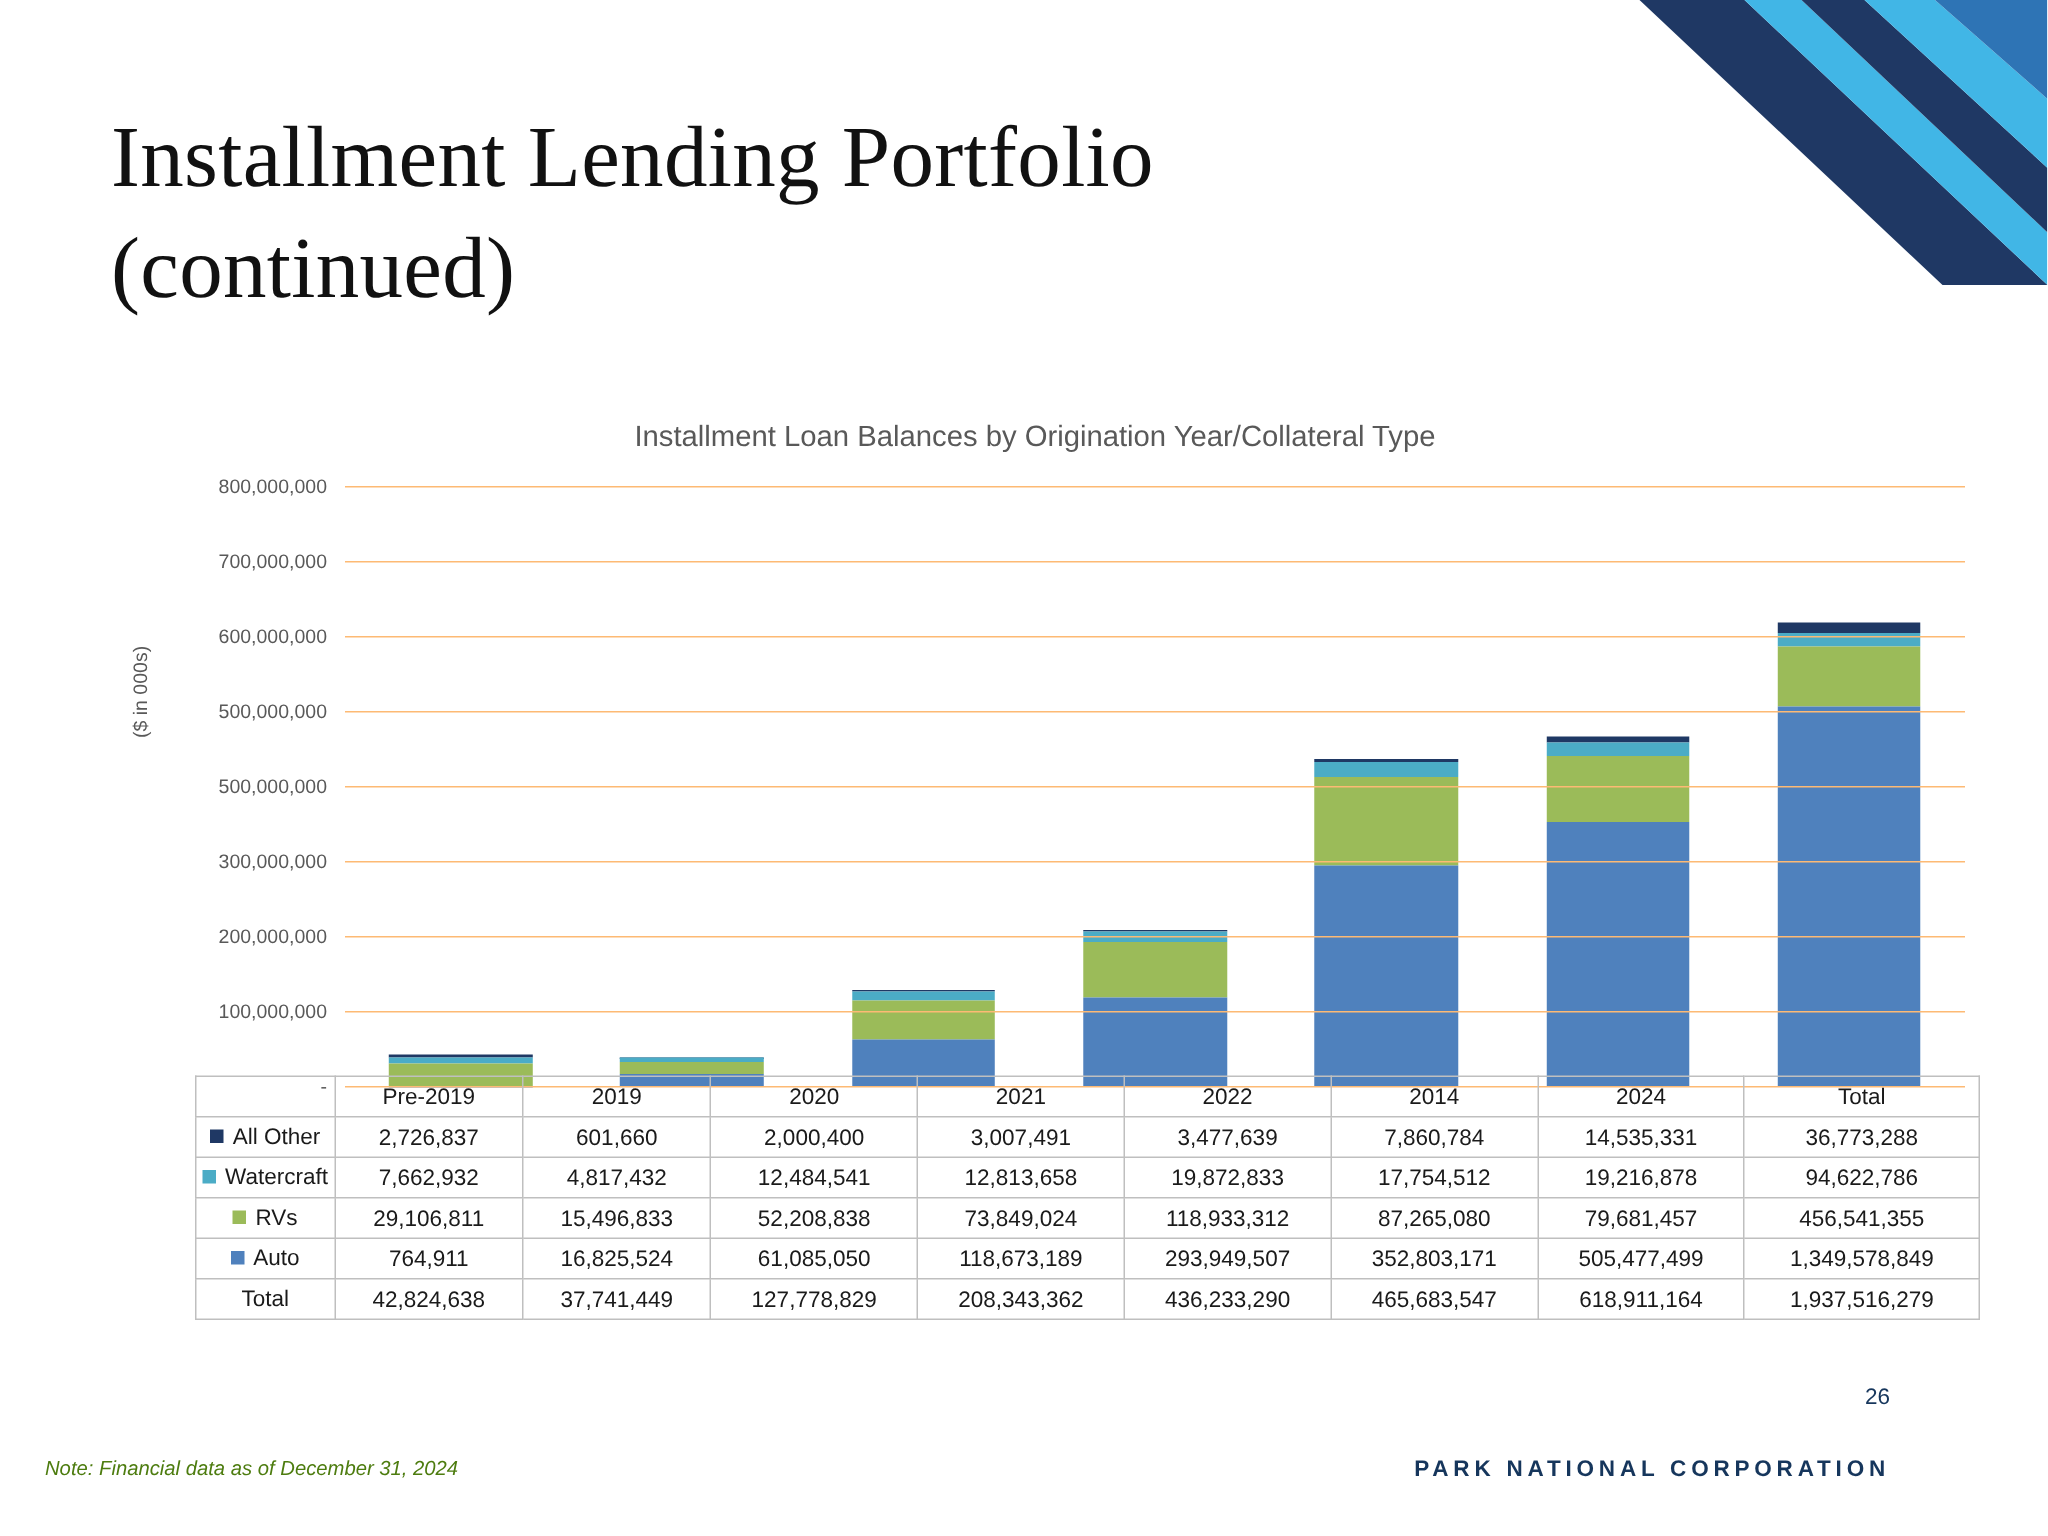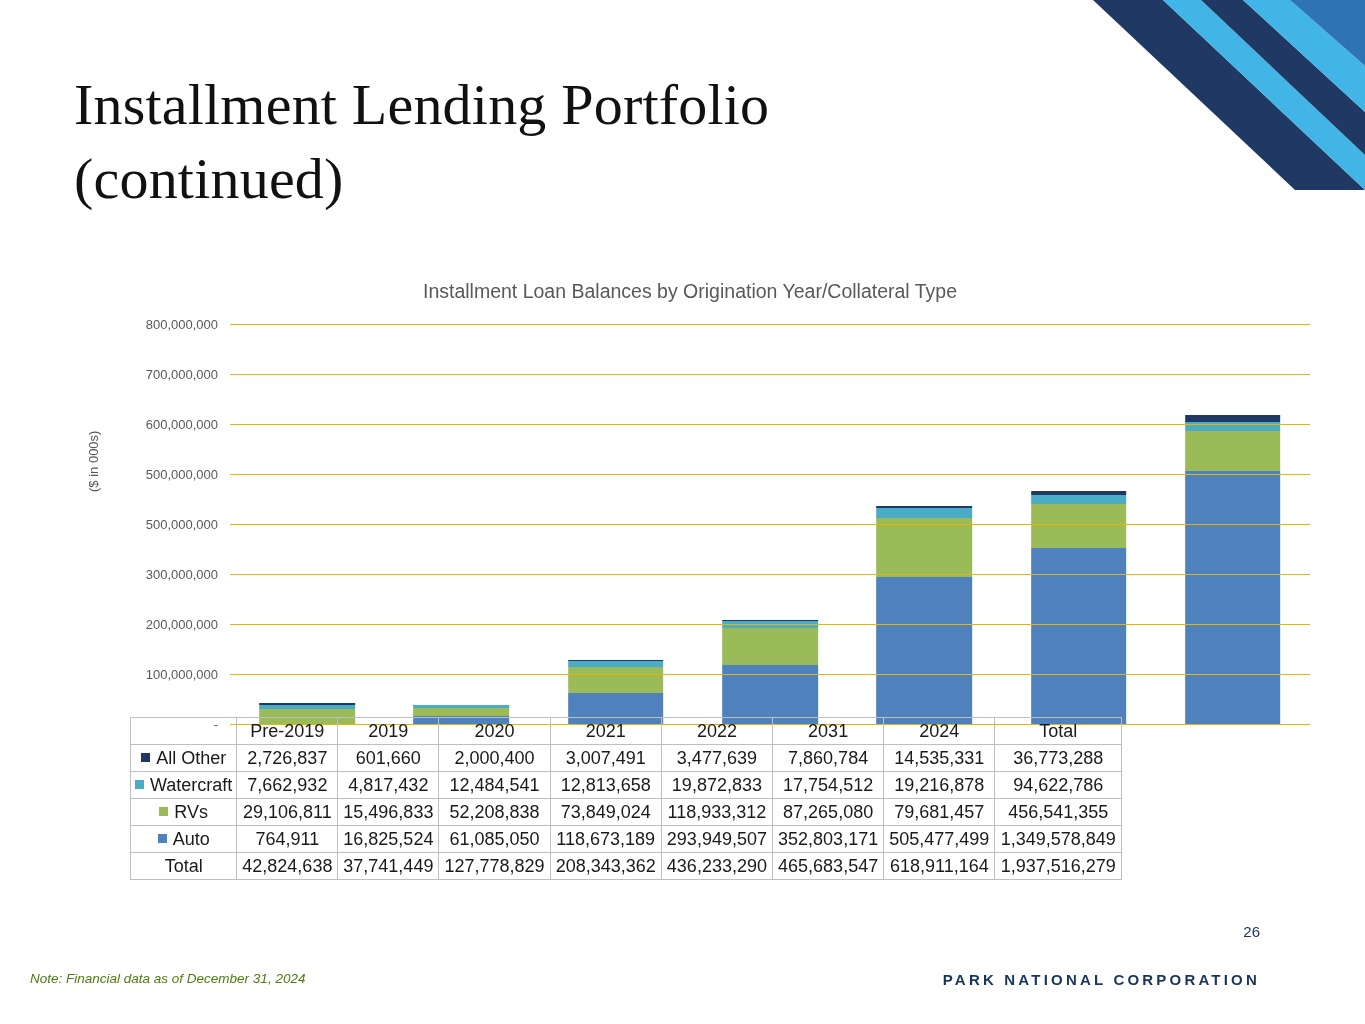--- a/index.html
+++ b/index.html
@@ -61,21 +61,21 @@
 
   .plot {
     position: absolute;
     left: 170px; top: 62px;
     width: 1080px; height: 400px;
   }
   .gridline {
     position: absolute;
     left: 0; width: 100%;
     height: 1px;
-    background: #eab308;
+    background: #fdba74;
   }
   .ytick {
     position: absolute;
     right: 100%;
     padding-right: 12px;
     transform: translateY(-50%);
     font-size: 13px;
     color: #595959;
     white-space: nowrap;
   }
@@ -103,22 +103,22 @@
   .seg { width: 100%; }
 
   
   .table-wrap {
     position: absolute;
     left: 130px; top: 717px;
     width: 1190px;
   }
   table.datagrid {
     border-collapse: collapse;
-    width: 992px;
-    font-size: 18px;
+    width: 1190px;
+    font-size: 15px;
     color: #1a1a1a;
     padding-left: 28px;
   }
   table.datagrid td {
     border: 1px solid #bfbfbf;
     height: 27px;
     text-align: center;
     padding: 0 4px;
     white-space: nowrap;
   }
@@ -272,21 +272,21 @@
 <div class="table-wrap">
   <table class="datagrid">
     <tbody id="grid-body">
         <tr>
           <td class="corner-cell"></td>
           <td>Pre-2019</td>
           <td>2019</td>
           <td>2020</td>
           <td>2021</td>
           <td>2022</td>
-          <td>2031</td>
+          <td>2014</td>
           <td>2024</td>
           <td>Total</td>
         </tr>
         <tr>
           <td class="rowhead"><span class="swatch" style="background: rgb(31, 56, 100);"></span><span class="rowhead-label">All Other</span></td>
           <td>2,726,837</td>
           <td>601,660</td>
           <td>2,000,400</td>
           <td>3,007,491</td>
           <td>3,477,639</td>

